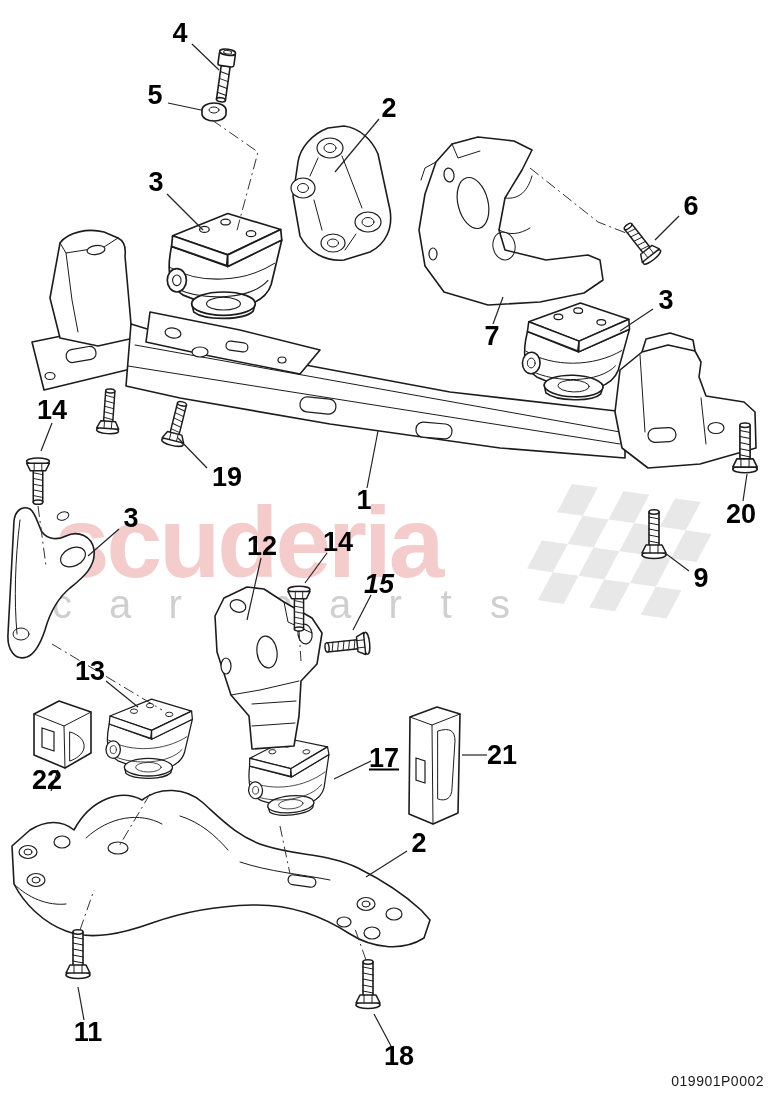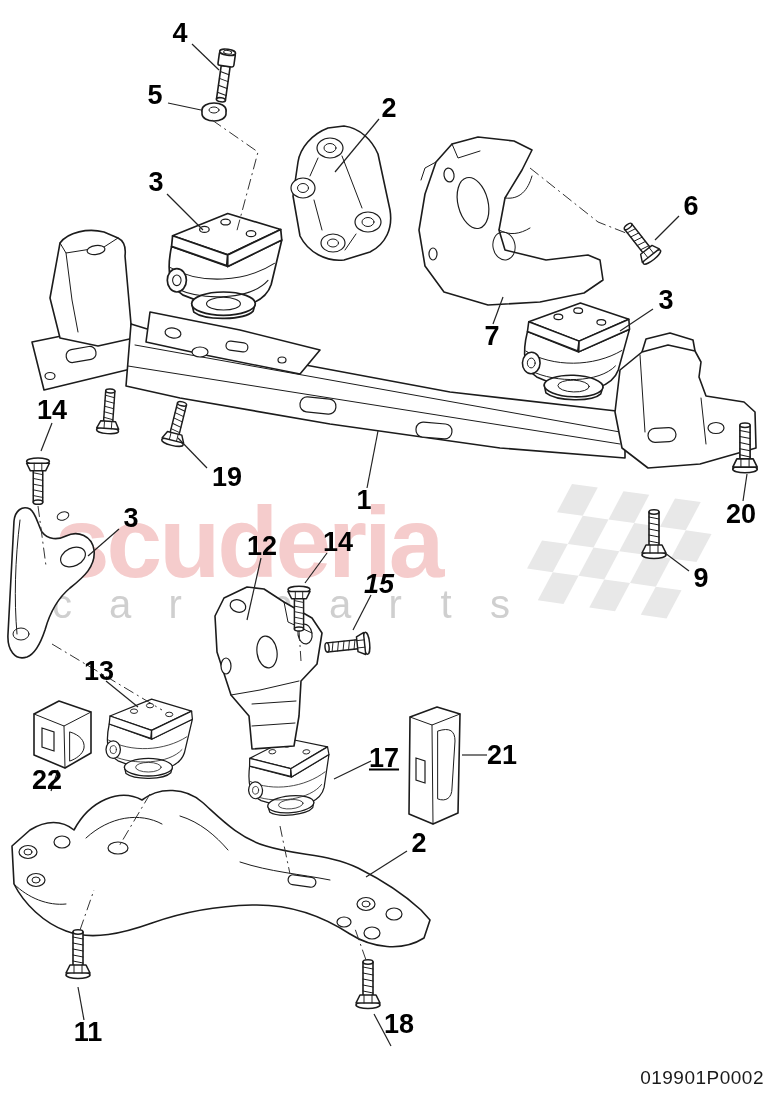--- a/index.html
+++ b/index.html
@@ -31,21 +31,21 @@
   #leader-layer line{stroke:#222;stroke-width:1.2;}
   
   #callouts{position:absolute;inset:0;z-index:2;}
   .callout{
     position:absolute;transform:translate(-50%,-50%);
     font-size:27px;font-weight:700;color:var(--callout,#000);
     line-height:1;white-space:nowrap;cursor:pointer;
   }
   #part-code{
     position:absolute;right:6px;bottom:11px;z-index:2;
-    font-size:19px;color:#1a1a1a;letter-spacing:.5px;
+    font-size:14px;color:#1a1a1a;letter-spacing:.5px;
   }
 </style>
 </head>
 <body>
 
 <div id="page" style="--wm-pink: #f5cccc; --wm-gray: #cfcfcf; --line: #1c1c1c; --callout: #000000;">
 
   <div id="watermark">
     <div id="wm-title">scuderia</div>
     <div id="wm-subtitle">
@@ -315,23 +315,23 @@
       <span class="callout" style="left: 492px; top: 336px;">7</span>
       <span class="callout" style="left: 52px; top: 410px;">14</span>
       <span class="callout" style="left: 227px; top: 477px;">19</span>
       <span class="callout" style="left: 131px; top: 518px;">3</span>
       <span class="callout" style="left: 364px; top: 500px;">1</span>
       <span class="callout" style="left: 262px; top: 546px;">12</span>
       <span class="callout" style="left: 338px; top: 542px;">14</span>
       <span class="callout" style="left: 379px; top: 584px; font-style: italic;">15</span>
       <span class="callout" style="left: 741px; top: 514px;">20</span>
       <span class="callout" style="left: 701px; top: 578px;">9</span>
-      <span class="callout" style="left: 99px; top: 671px;">13</span>
+      <span class="callout" style="left: 90px; top: 671px;">13</span>
       <span class="callout" style="left: 47px; top: 780px;">22</span>
       <span class="callout" style="left: 384px; top: 758px; text-decoration: underline;">17</span>
       <span class="callout" style="left: 502px; top: 755px;">21</span>
       <span class="callout" style="left: 419px; top: 843px;">2</span>
       <span class="callout" style="left: 88px; top: 1032px;">11</span>
-      <span class="callout" style="left: 399px; top: 1024px;">18</span>
+      <span class="callout" style="left: 399px; top: 1056px;">18</span>
     </div>
 
   <div id="part-code">019901P0002</div>
 </div>
 
 </body></html>

